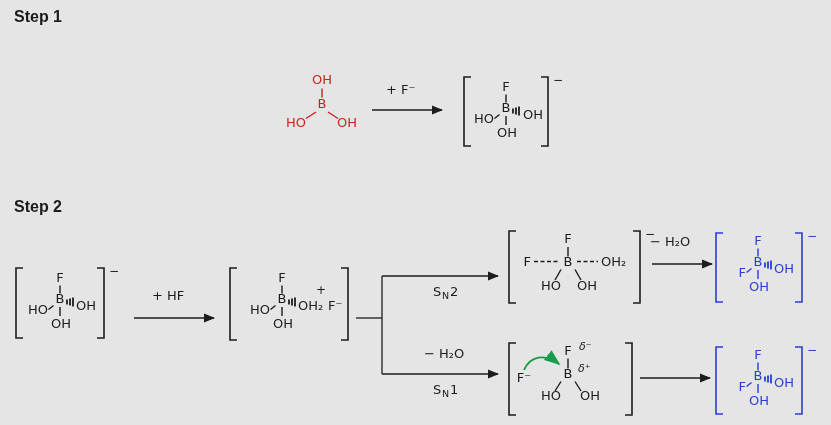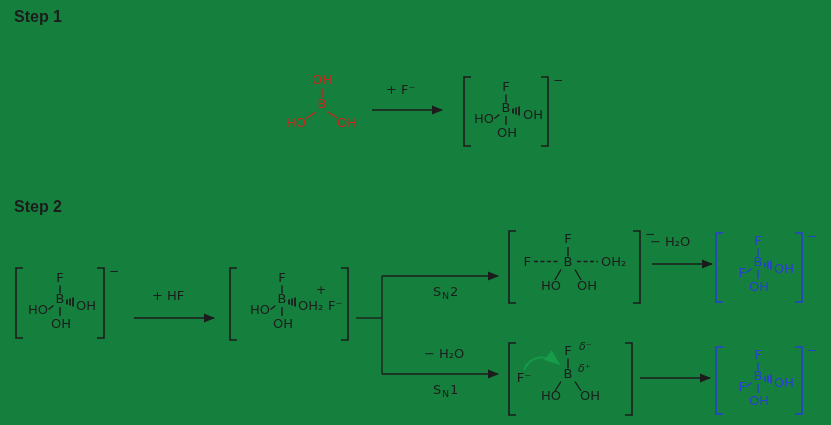--- a/index.html
+++ b/index.html
@@ -1,16 +1,16 @@
 <!DOCTYPE html>
 <html style="--black: #1c1c1c; --red: #c8251d; --blue: #2a3fd2; --green: #169c4a;"><head>
 <meta charset="utf-8">
 <style>
   html,body{margin:0;padding:0;background:#ffffff;}
-  .canvas{position:relative;width:831px;height:425px;background:#15803d;overflow:hidden;}
+  .canvas{position:relative;width:831px;height:425px;background:#e5e5e5;overflow:hidden;}
   svg{display:block;}
   text{font-family:"DejaVu Sans","Liberation Sans",sans-serif;font-size:13px;fill:var(--black);}
   .title{font-family:"Liberation Sans","DejaVu Sans",sans-serif;font-weight:bold;font-size:16px;}
   .red{fill:var(--red);}
   .blue{fill:var(--blue);}
   .chg{font-size:12px;}
   .plus{font-size:12px;}
   .delta{font-size:11px;font-style:italic;}
   .snsub{font-size:9.5px;}
   .bond{stroke:var(--black);stroke-width:1.4;fill:none;}

